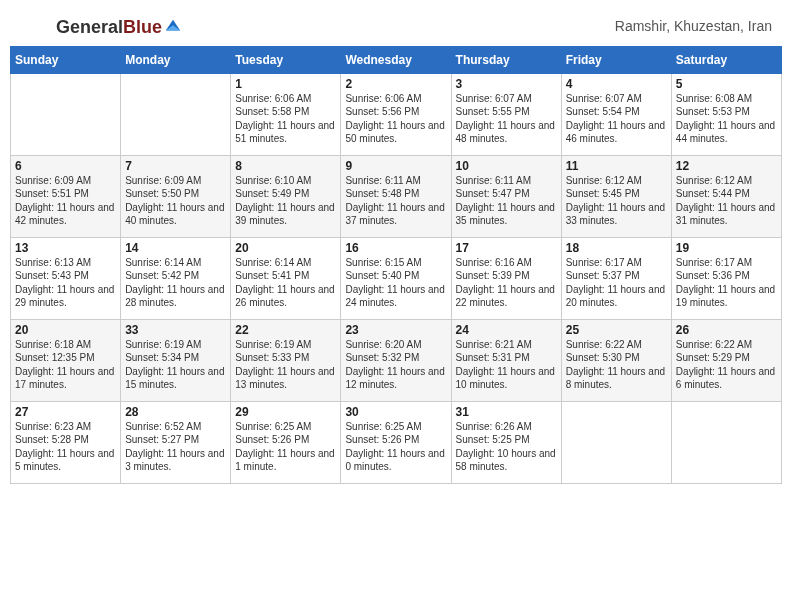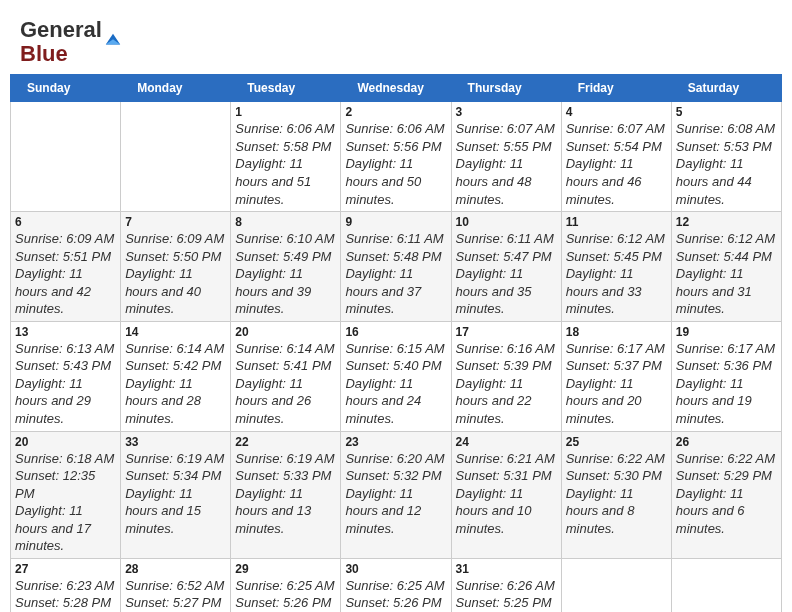--- a/index.html
+++ b/index.html
@@ -11,24 +11,25 @@
       padding: 10px;
     }
     .header {
       display: flex;
       justify-content: space-between;
       align-items: flex-start;
       padding: 8px 10px 4px 10px;
     }
     .logo-text {
       display: flex;
-      flex-direction: column;
-      font-size: 22px;
+      flex-direction: row;
+      font-size: 18px;
       font-weight: bold;
       line-height: 1.1;
+      margin-left: 36px;
     }
     .logo-general { color: #333; }
     .logo-blue { color: #7f1d1d; }
     .logo-icon {
       width: 18px;
       height: 18px;
       margin-left: 2px;
       margin-top: -2px;
     }
     .title-block {
@@ -46,21 +47,21 @@
     .calendar {
       width: 100%;
       border-collapse: collapse;
       margin-top: 4px;
     }
     .calendar th {
       background: #2b6dc0;
       color: #fff;
       font-size: 12px;
       font-weight: bold;
-      padding: 6px 16px;
+      padding: 6px 4px;
       text-align: left;
       border: 1px solid #2b6dc0;
     }
     .calendar td {
       border: 1px solid #ccc;
       vertical-align: top;
       padding: 3px 4px;
       width: 110px;
       min-height: 75px;
       height: 82px;
@@ -75,24 +76,23 @@
       background: #fff;
     }
     .day-num {
       font-size: 12px;
       font-weight: bold;
       color: #222;
       display: block;
       margin-bottom: 1px;
     }
     .day-info {
-      font-size: 13px;
+      font-size: 10px;
       color: #333;
       line-height: 1.35;
-      font-style: italic;
     }
     .logo-wrapper {
       display: flex;
       flex-direction: column;
       align-items: flex-start;
     }
     .logo-row {
       display: flex;
       align-items: center;
     }
@@ -107,20 +107,21 @@
         <span class="logo-general">General</span>
         <span class="logo-blue">Blue</span>
       </div>
       <svg class="logo-icon" viewBox="0 0 20 20" xmlns="http://www.w3.org/2000/svg">
         <polygon points="2,14 10,2 18,14" fill="#1a6bc4"></polygon>
         <polygon points="2,14 10,8 18,14" fill="#5aaaf0"></polygon>
       </svg>
     </div>
   </div>
   <div class="title-block">
+    <div class="subtitle">Ramshir, Khuzestan, Iran</div>
   </div>
 </div>
 
 <table class="calendar">
   <thead>
     <tr>
     <th>Sunday</th>
         <th>Monday</th>
         <th>Tuesday</th>
         <th>Wednesday</th>

